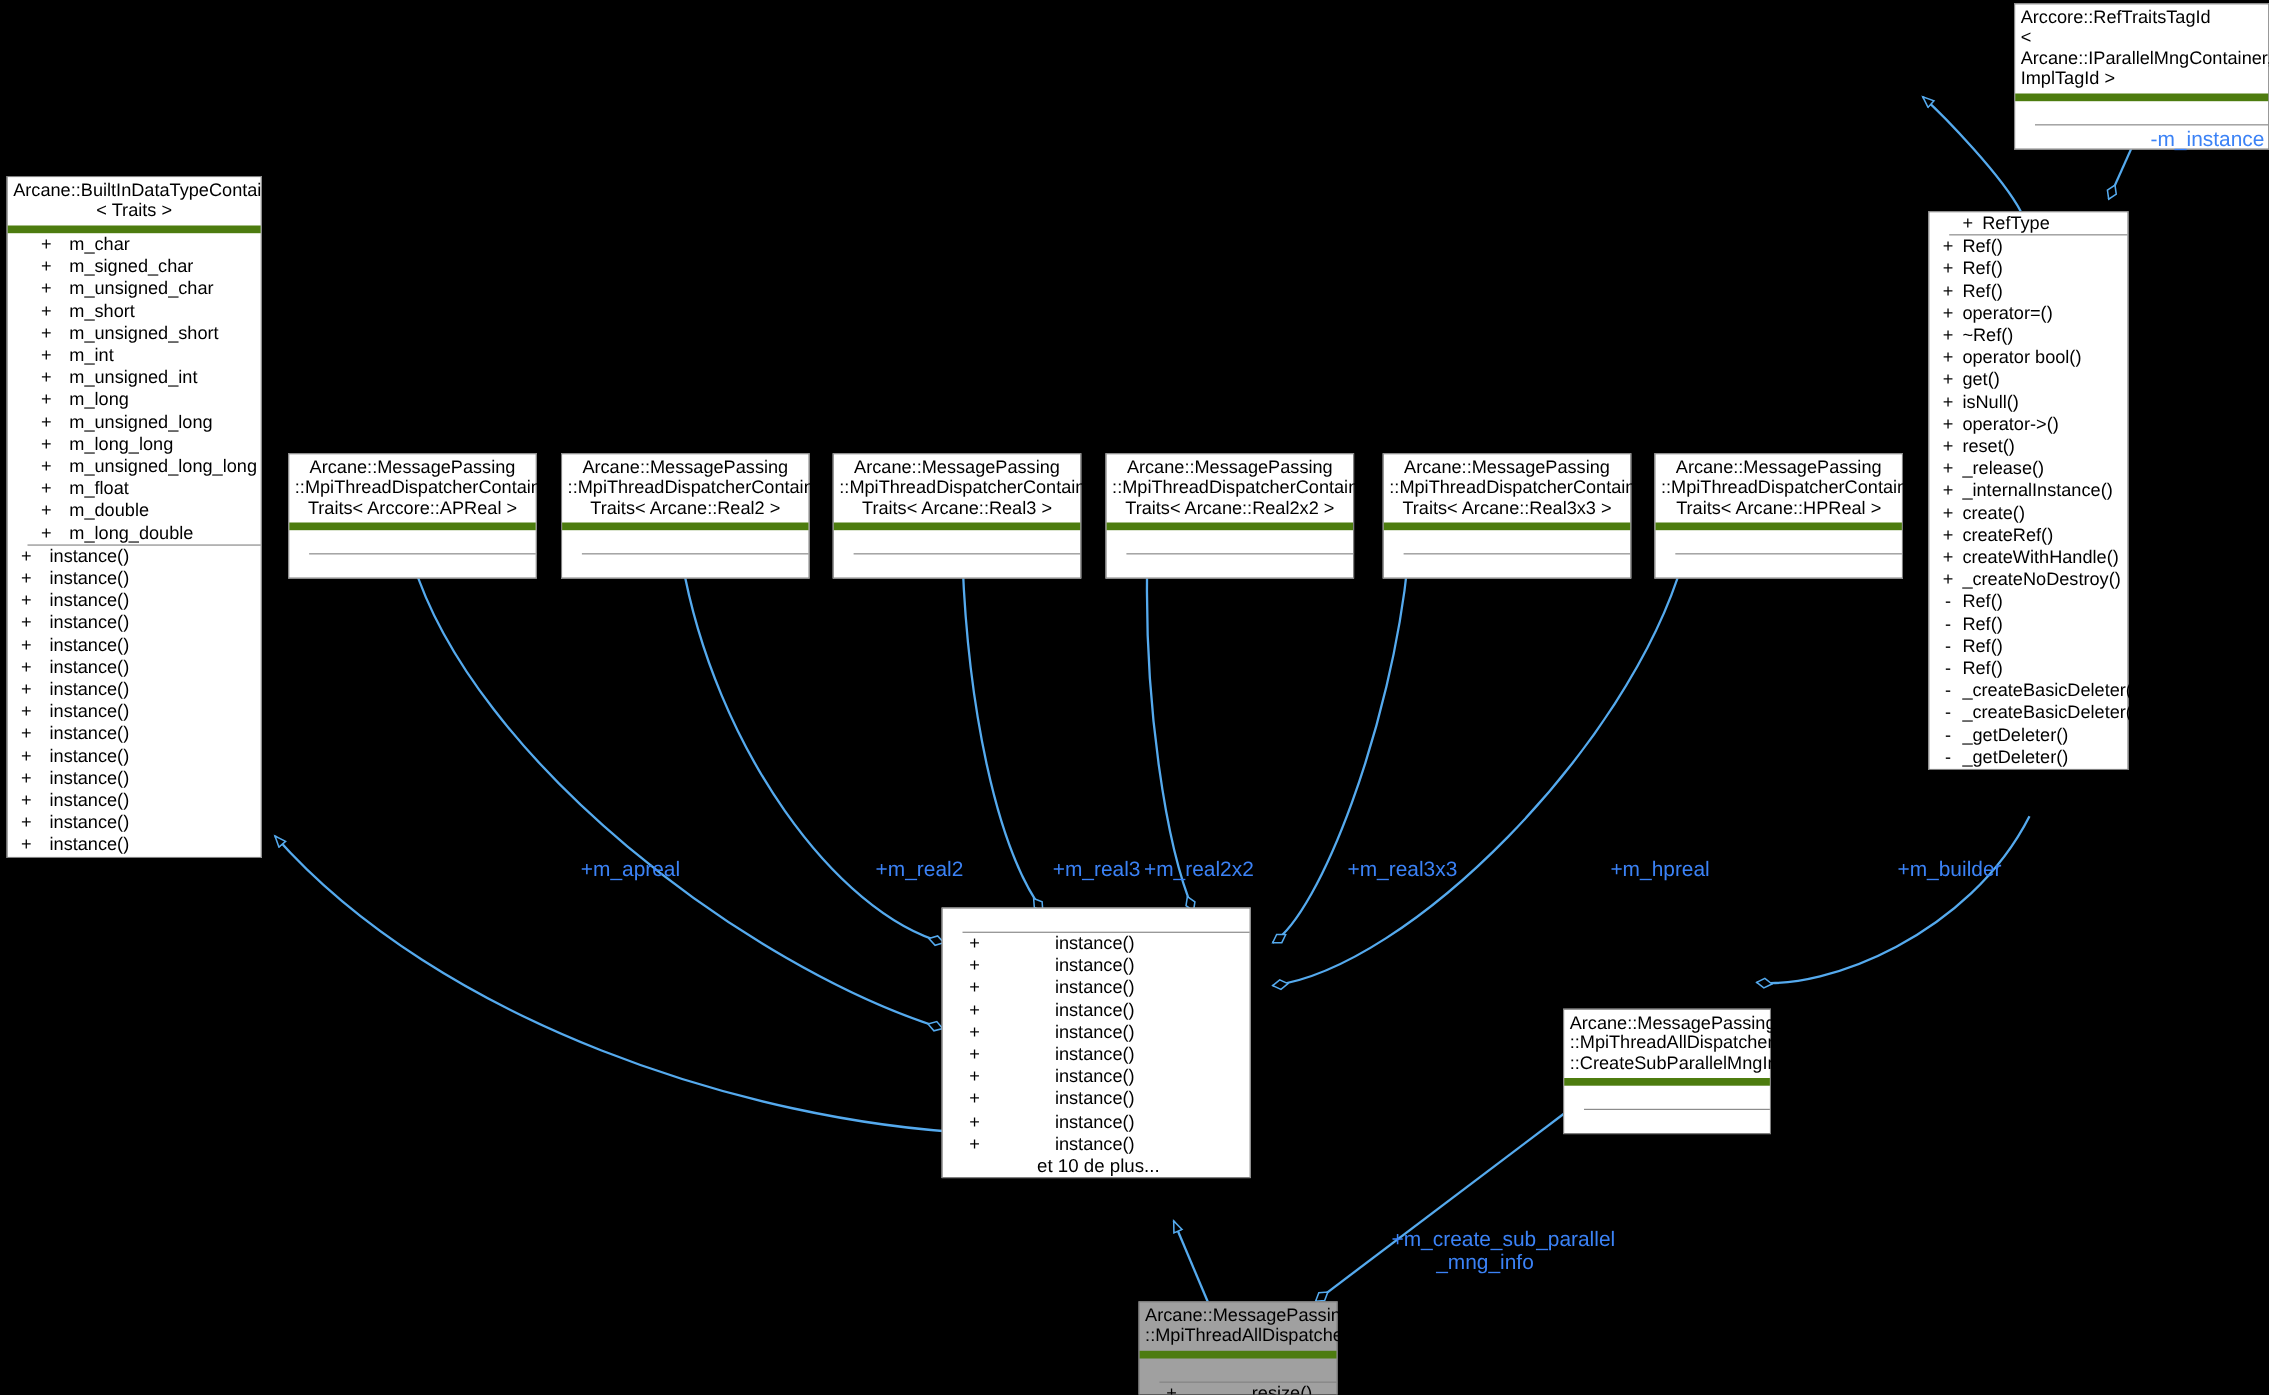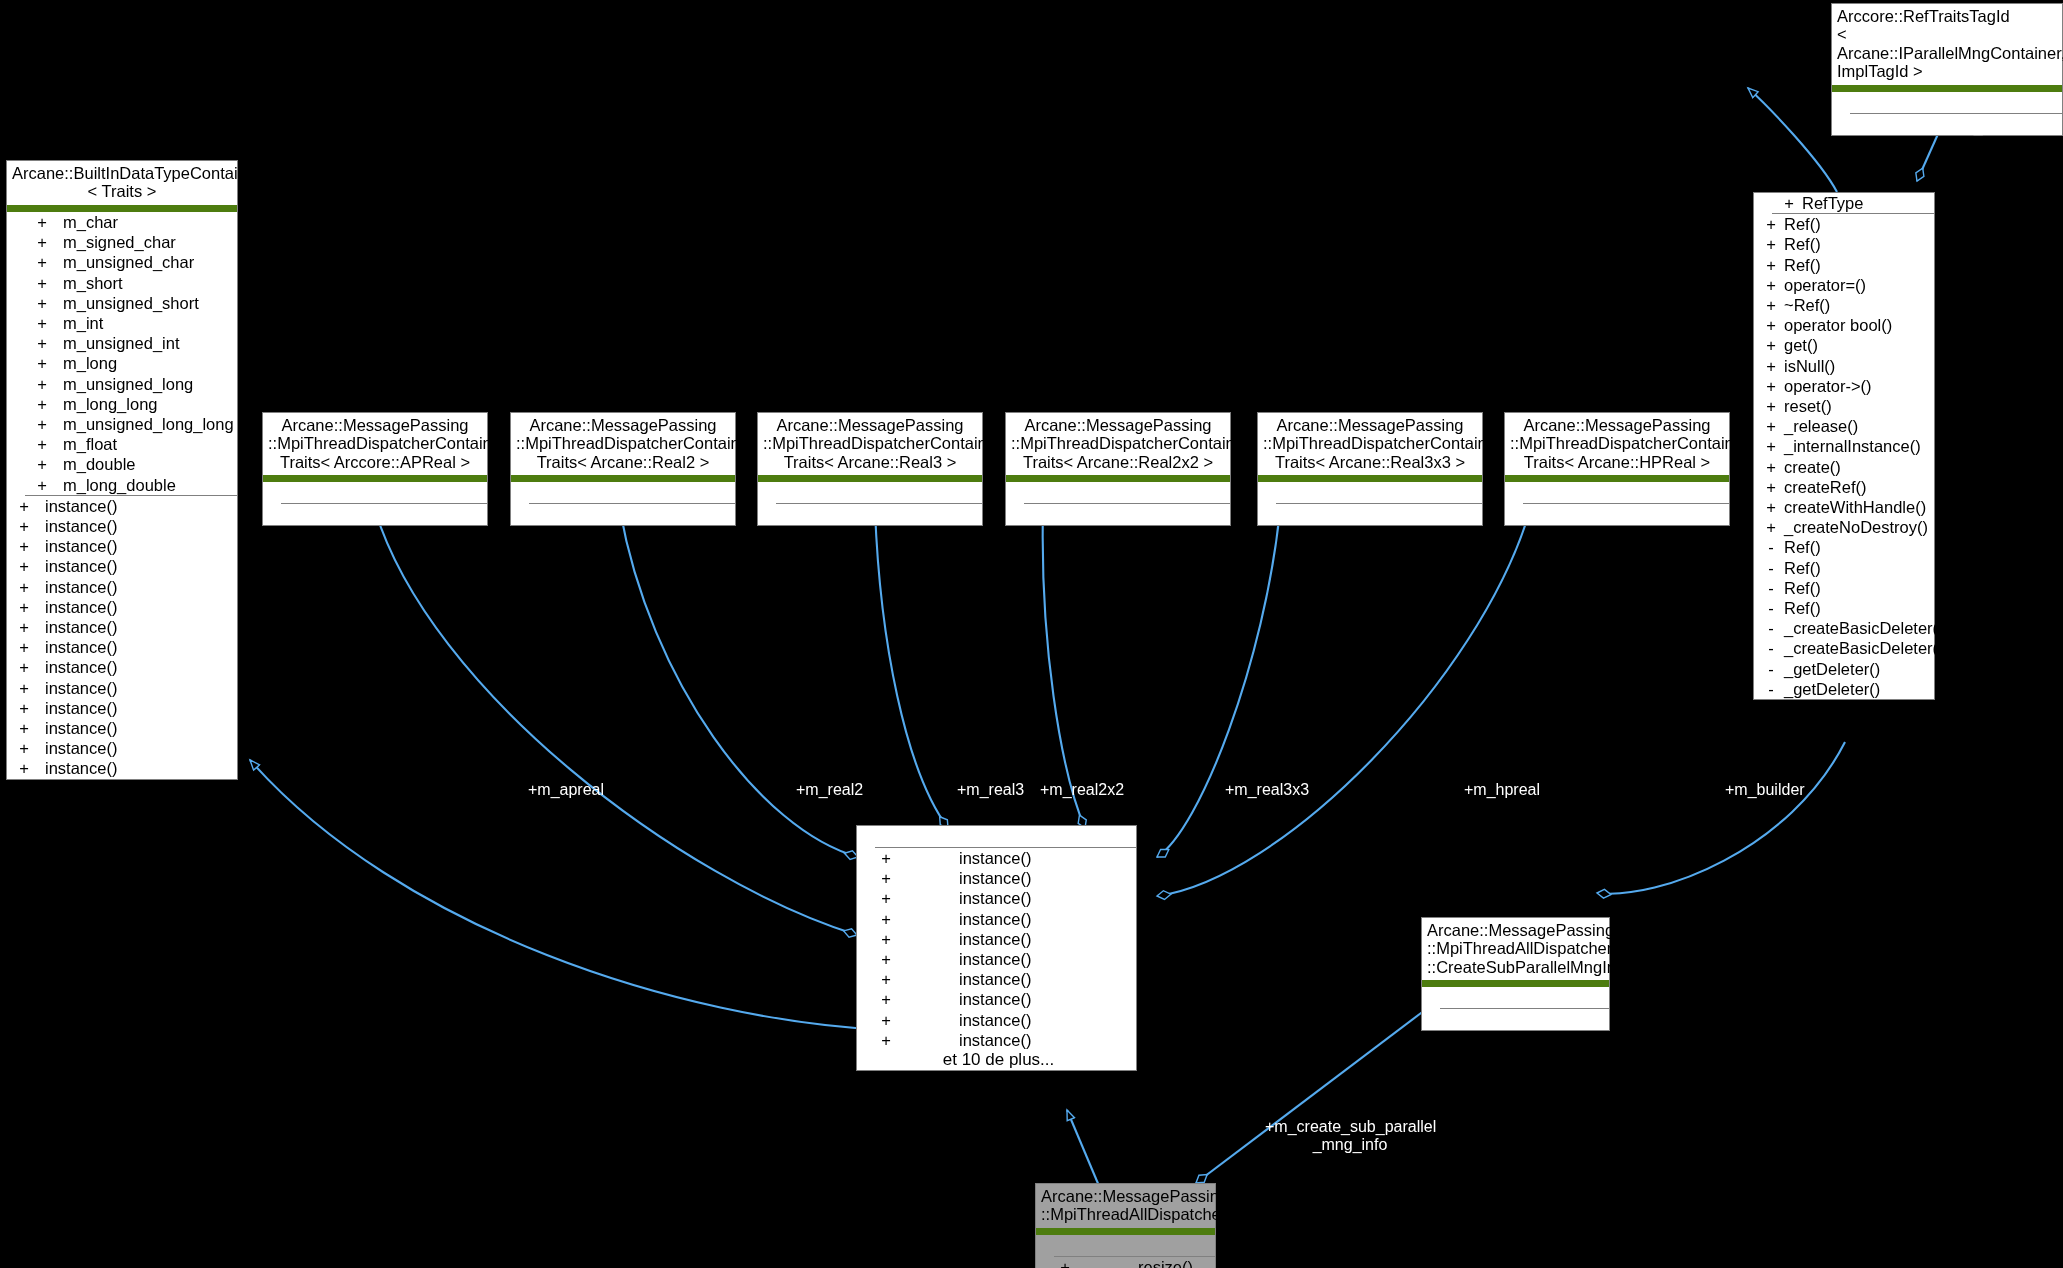--- a/index.html
+++ b/index.html
@@ -76,22 +76,22 @@
   .indent-wide .vis { width: 50px; }
   .indent-wide .mname { padding-left: 48px; }
   .center-more {
     font-size: 17px;
     line-height: 20.2px;
     text-align: center;
     padding-left: 4px;
   }
   .edge-label {
     position: absolute;
-    color: #ffffff;
-    font-size: 16px;
+    color: #3b82f6;
+    font-size: 19px;
     line-height: 1.1;
     white-space: pre-line;
     z-index: 6;
   }
   .edge-label.center { text-align: center; }
 </style>
 </head>
 <body>
 
 <div id="canvas">

